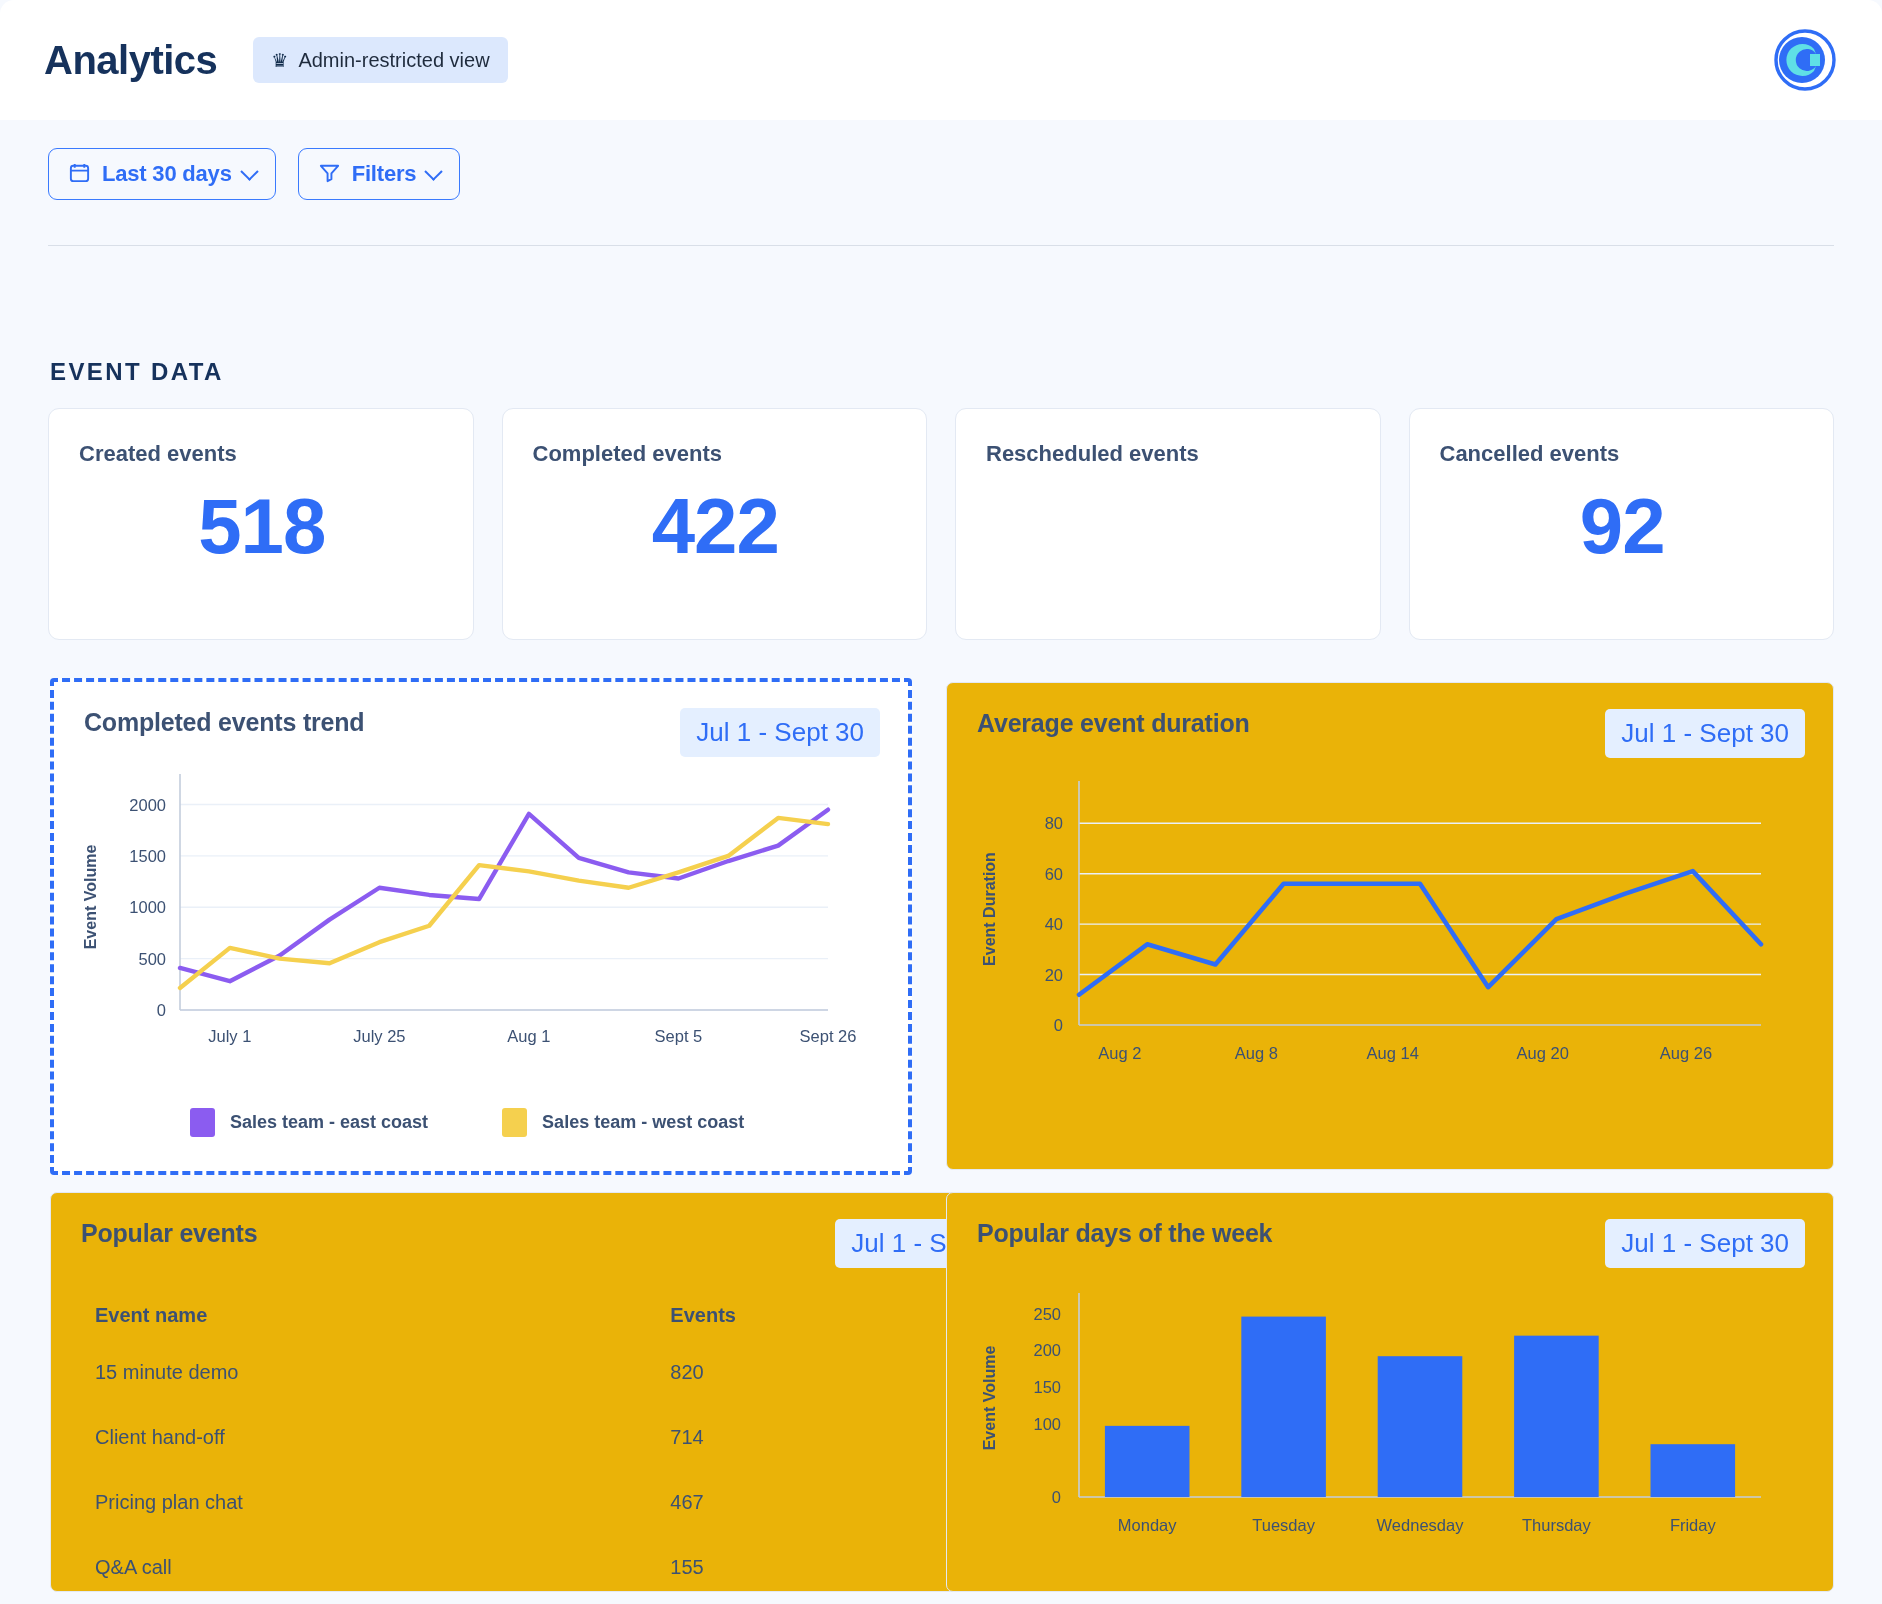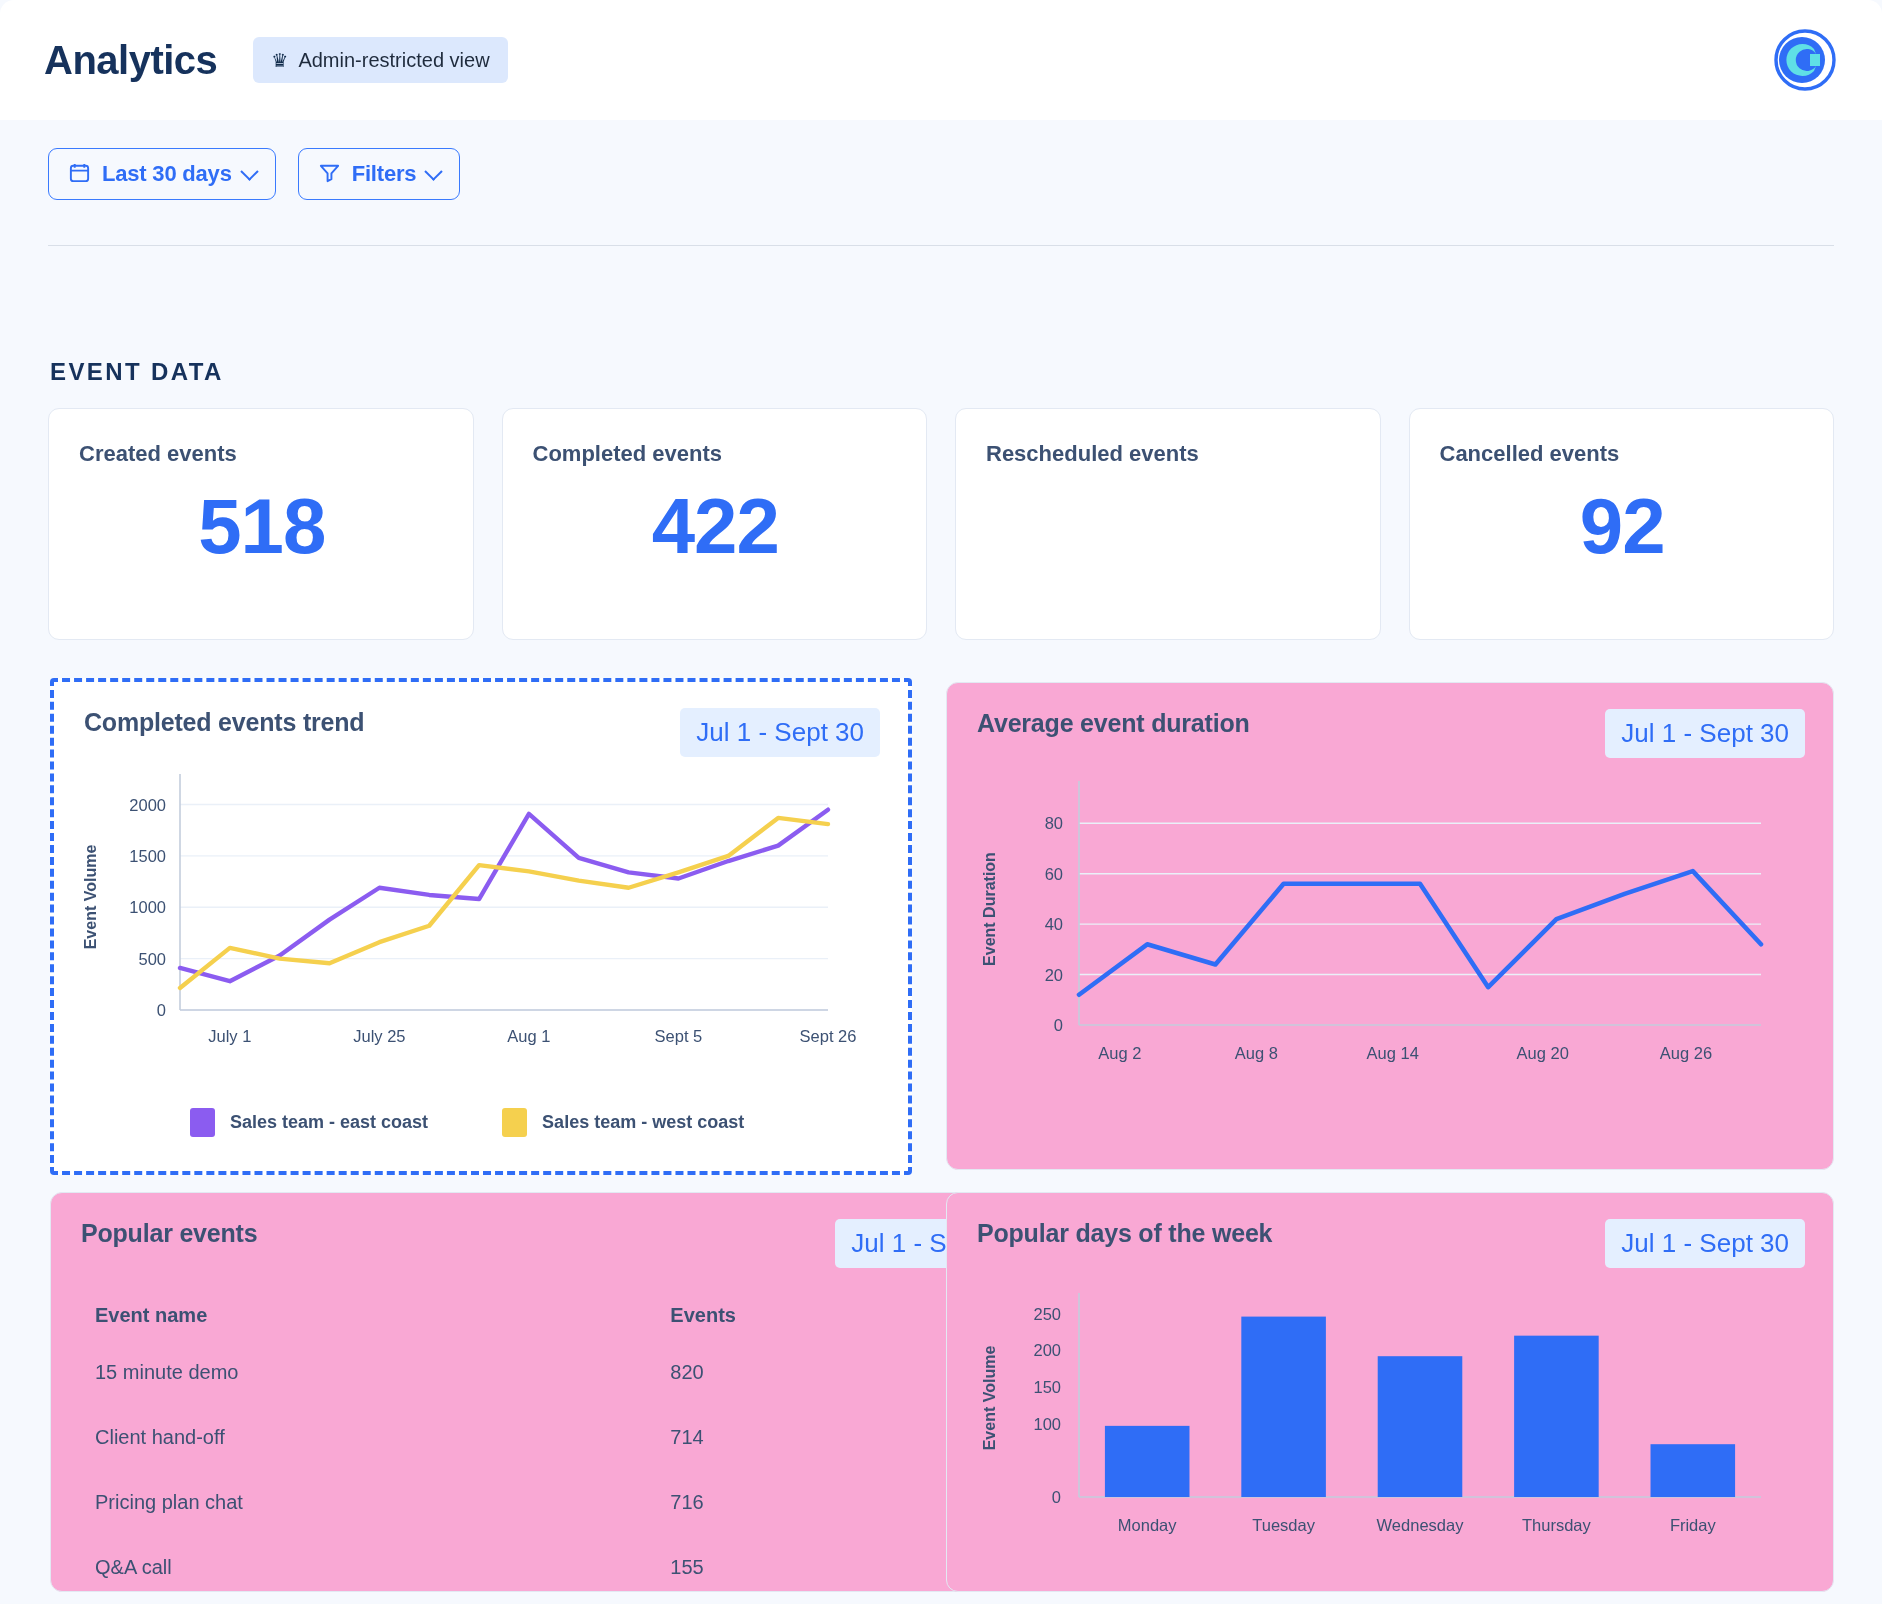--- a/index.html
+++ b/index.html
@@ -144,23 +144,23 @@
     font-size: 78px;
     font-weight: 700;
     color: #2f6df6;
     letter-spacing: -1px;
     text-align: center;
   }
 
   
   .panel {
     position: absolute;
-    background: #f9a8d4;
+    background: #eab308;
     border: 1.3px solid #e3e9f3;
-    border-radius: 12px;
+    border-radius: 7px;
   }
   .panel.selected {
     border: 4px dashed #2f6df6;
     border-radius: 4px;
     background: #ffffff;
   }
   .panel-head {
     display: flex;
     align-items: flex-start;
     justify-content: space-between;
@@ -364,21 +364,21 @@
           <tr>
             <td>15 minute demo</td>
             <td class="num">820</td>
           </tr>
           <tr>
             <td>Client hand-off</td>
             <td class="num">714</td>
           </tr>
           <tr>
             <td>Pricing plan chat</td>
-            <td class="num">716</td>
+            <td class="num">467</td>
           </tr>
           <tr>
             <td>Q&amp;A call</td>
             <td class="num">155</td>
           </tr>
         </tbody>
       </table>
     </div>
   </div>
 

